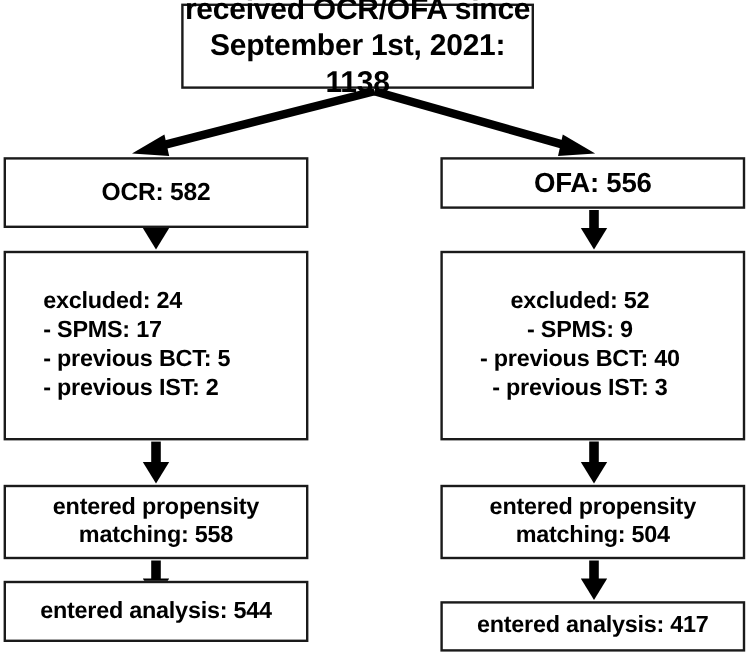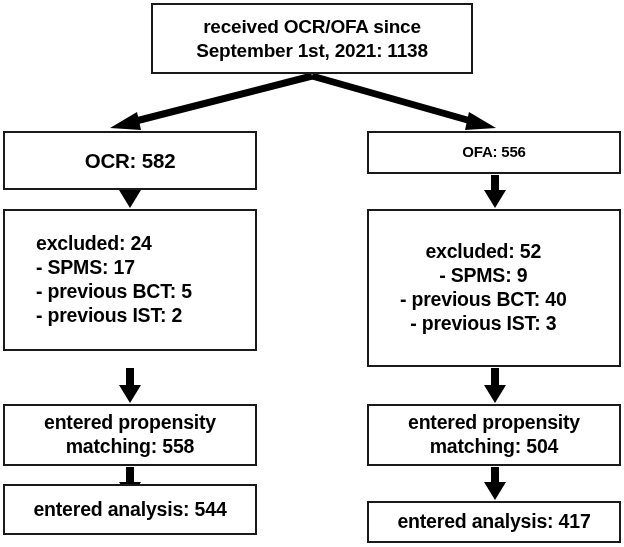--- a/index.html
+++ b/index.html
@@ -33,33 +33,33 @@
     justify-content: flex-start;
     text-align: left;
   }
   .node-text {
     white-space: pre-line;
     display: block;
   }
 
   
   #box-top {
-    left: 151px; top: 3px; width: 322px; height: 71px;
-    font-size: 19px;
+    left: 151px; top: 3px; width: 294px; height: 71px;
+    font-size: 25px;
   }
   #box-ocr {
     left: 3px; top: 131px; width: 254px; height: 59px;
     font-size: 20.5px;
   }
   #box-ofa {
     left: 367px; top: 131px; width: 254px; height: 43px;
-    font-size: 15px;
+    font-size: 23px;
   }
   #box-excl-left {
-    left: 3px; top: 209px; width: 254px; height: 142px;
+    left: 3px; top: 209px; width: 254px; height: 158px;
     font-size: 19.5px;
     padding-left: 31px;
   }
   #box-excl-right {
     left: 367px; top: 209px; width: 254px; height: 158px;
     font-size: 19.5px;
     padding-left: 31px;
     text-align: center;
   }
   #box-prop-left {

